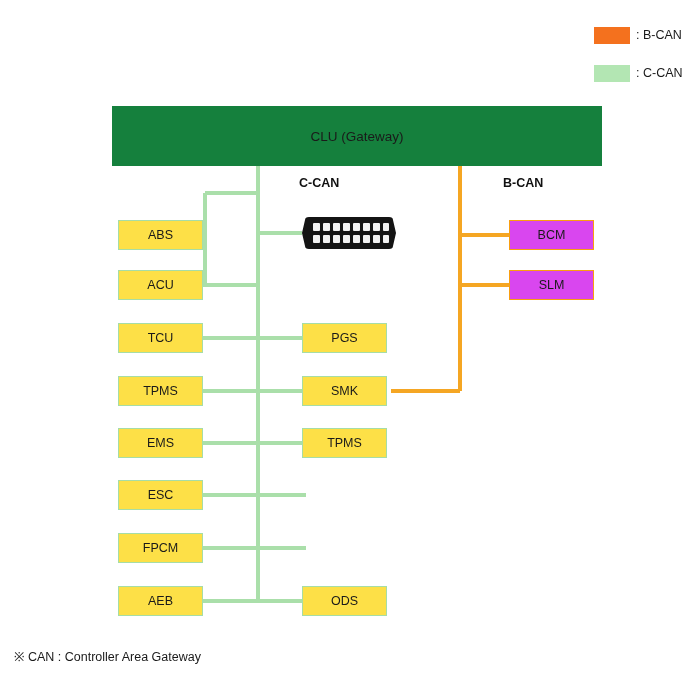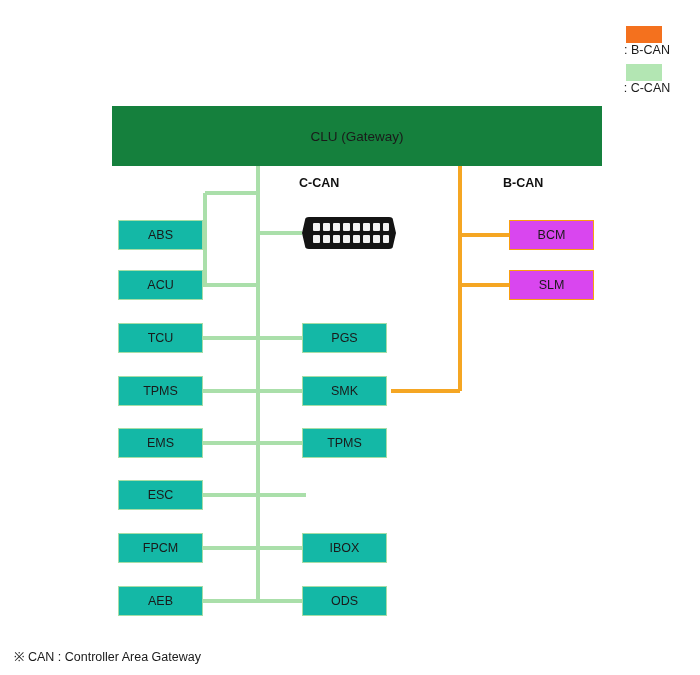--- a/index.html
+++ b/index.html
@@ -21,21 +21,20 @@
     position: absolute;
     left: 594px;
     top: 26px;
     width: 100px;
   }
   .legend-row {
     display: flex;
     align-items: center;
     height: 18px;
     margin-bottom: 20px;
-    flex-direction: column;
   }
   .legend-swatch {
     width: 36px;
     height: 17px;
     flex: 0 0 auto;
   }
   .legend-label {
     font-size: 12.5px;
     margin-left: 6px;
     white-space: nowrap;
@@ -88,21 +87,21 @@
     position: absolute;
     height: 30px;
     display: flex;
     align-items: center;
     justify-content: center;
     font-size: 12.5px;
     color: #1a1a1a;
     box-sizing: border-box;
   }
   .node.ccan {
-    background: #14b8a6;
+    background: #fde047;
     border: 1px solid #a6dda6;
   }
   .node.bcan {
     background: #d946ef;
     border: 1px solid #f99f10;
   }
   .node.col-left  { left: 118px; width: 85px; }
   .node.col-right { left: 302px; width: 85px; }
   .node.col-far   { left: 509px; width: 85px; }
 
@@ -232,23 +231,20 @@
 
   <div class="node ccan col-right" style="top:323px">
     <span>PGS</span>
   </div>
   <div class="node ccan col-right" style="top:428px">
     <span>TPMS</span>
   </div>
   <div class="node ccan col-right" style="top:376px">
     <span>SMK</span>
   </div>
-  <div class="node ccan col-right" style="top:533px">
-    <span>IBOX</span>
-  </div>
   <div class="node ccan col-right" style="top:586px">
     <span>ODS</span>
   </div>
 
   <div class="node bcan col-far" style="top:220px">
     <span>BCM</span>
   </div>
   <div class="node bcan col-far" style="top:270px">
     <span>SLM</span>
   </div>

